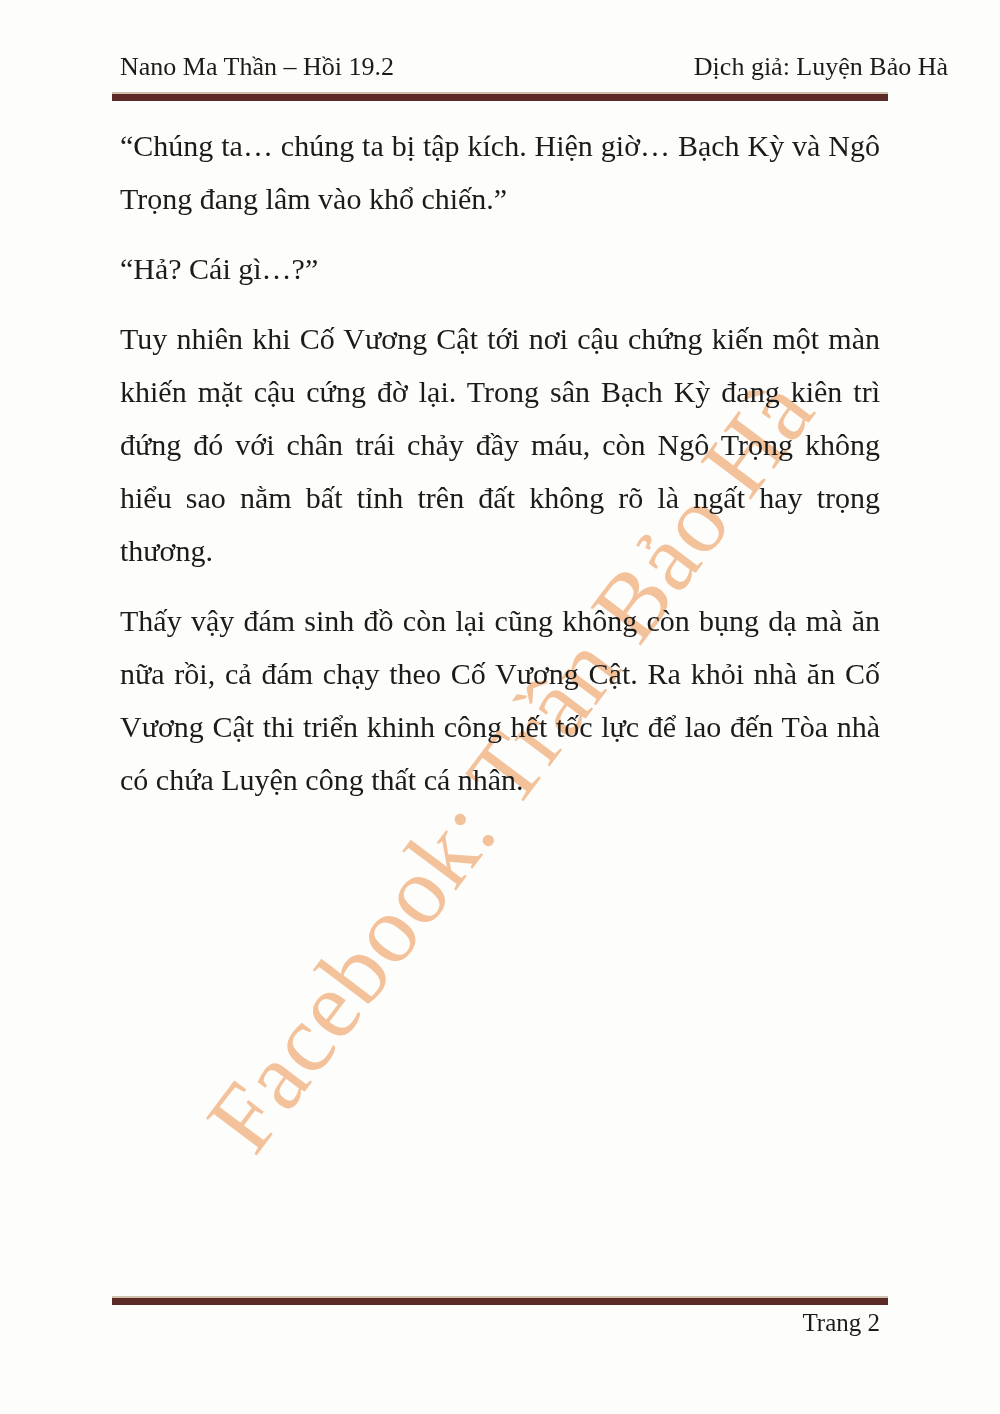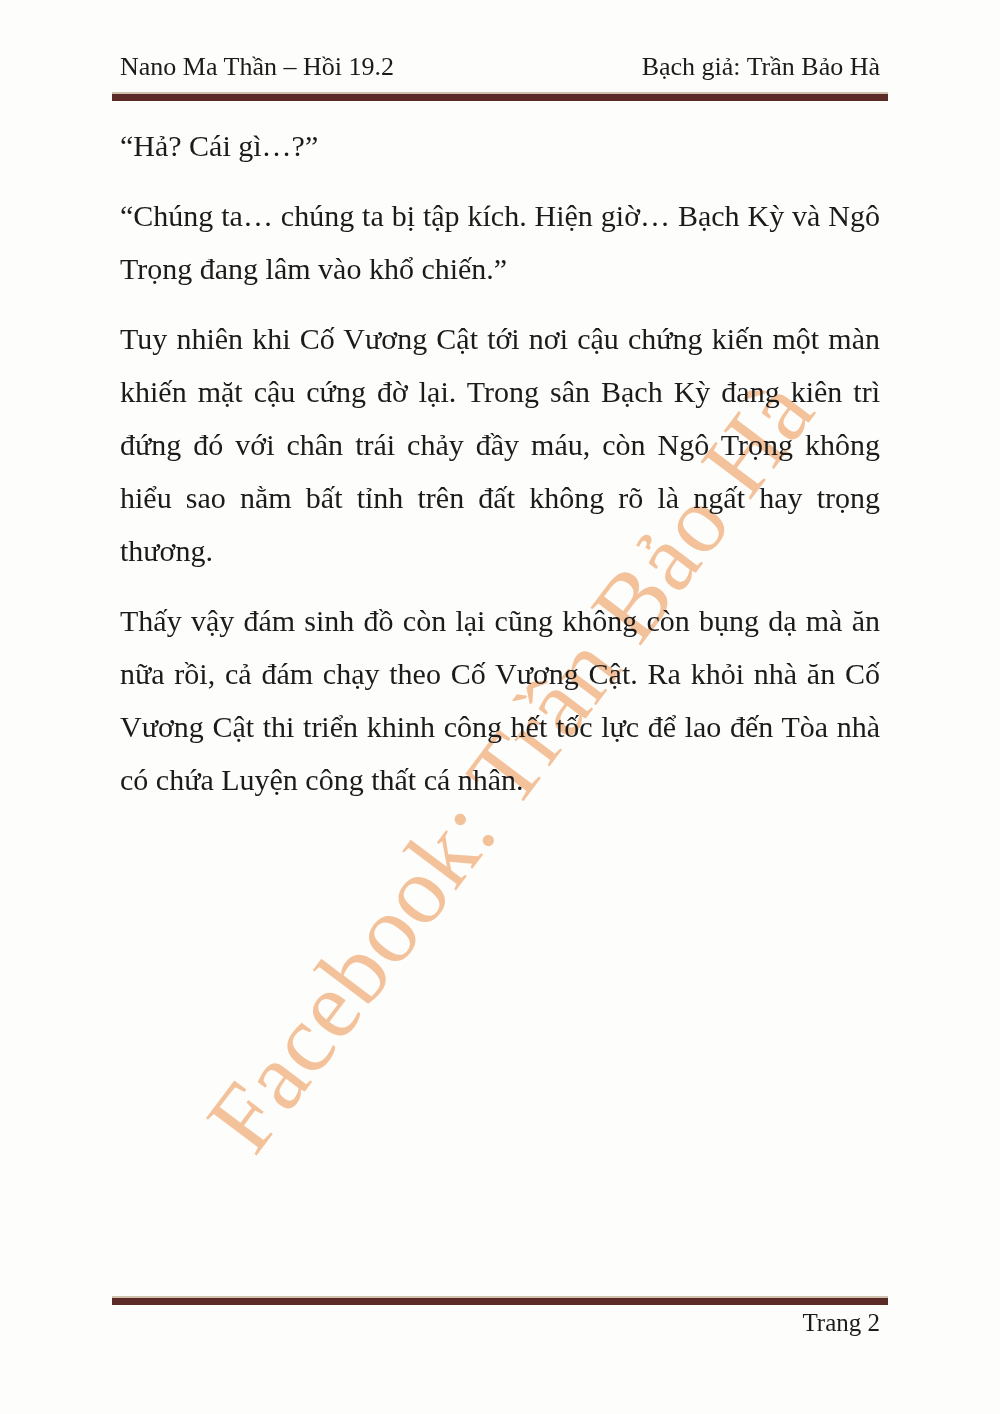--- a/index.html
+++ b/index.html
@@ -30,21 +30,21 @@
     pointer-events: none;
   }
   .content {
     position: relative;
     z-index: 2;
   }
   .header {
     display: flex;
     justify-content: space-between;
     align-items: baseline;
-    padding: 52px 120px 0 120px;
+    padding: 52px 52px 0 120px;
     font-size: 26px;
   }
   .rule {
     height: 7px;
     background: #5c2b27;
     border-top: 2px solid #cfc2ac;
     margin: 10px 112px 0 112px;
   }
   .body-text {
     padding: 18px 120px 0 120px;
@@ -77,28 +77,28 @@
 <body>
 
 <div class="page">
 
   <div class="watermark">Facebook: Trần Bảo Hà</div>
 
   <div class="content">
 
     <div class="header">
       <span>Nano Ma Thần – Hồi 19.2</span>
-      <span>Bạch giả: Trần Bảo Hà</span>
+      <span>Dịch giả: Luyện Bảo Hà</span>
     </div>
 
     <div class="rule"></div>
 
     <div class="body-text">
+        <p class="para">“Chúng ta… chúng ta bị tập kích. Hiện giờ… Bạch Kỳ và Ngô Trọng đang lâm vào khổ chiến.”</p>
         <p class="para">“Hả? Cái gì…?”</p>
-        <p class="para">“Chúng ta… chúng ta bị tập kích. Hiện giờ… Bạch Kỳ và Ngô Trọng đang lâm vào khổ chiến.”</p>
         <p class="para">Tuy nhiên khi Cố Vương Cật tới nơi cậu chứng kiến một màn khiến mặt cậu cứng đờ lại. Trong sân Bạch Kỳ đang kiên trì đứng đó với chân trái chảy đầy máu, còn Ngô Trọng không hiểu sao nằm bất tỉnh trên đất không rõ là ngất hay trọng thương.</p>
         <p class="para">Thấy vậy đám sinh đồ còn lại cũng không còn bụng dạ mà ăn nữa rồi, cả đám chạy theo Cố Vương Cật. Ra khỏi nhà ăn Cố Vương Cật thi triển khinh công hết tốc lực để lao đến Tòa nhà có chứa Luyện công thất cá nhân.</p>
       </div>
 
   </div>
 
   <div class="footer">
     <div class="rule"></div>
     <div class="page-label">Trang 2</div>
   </div>

